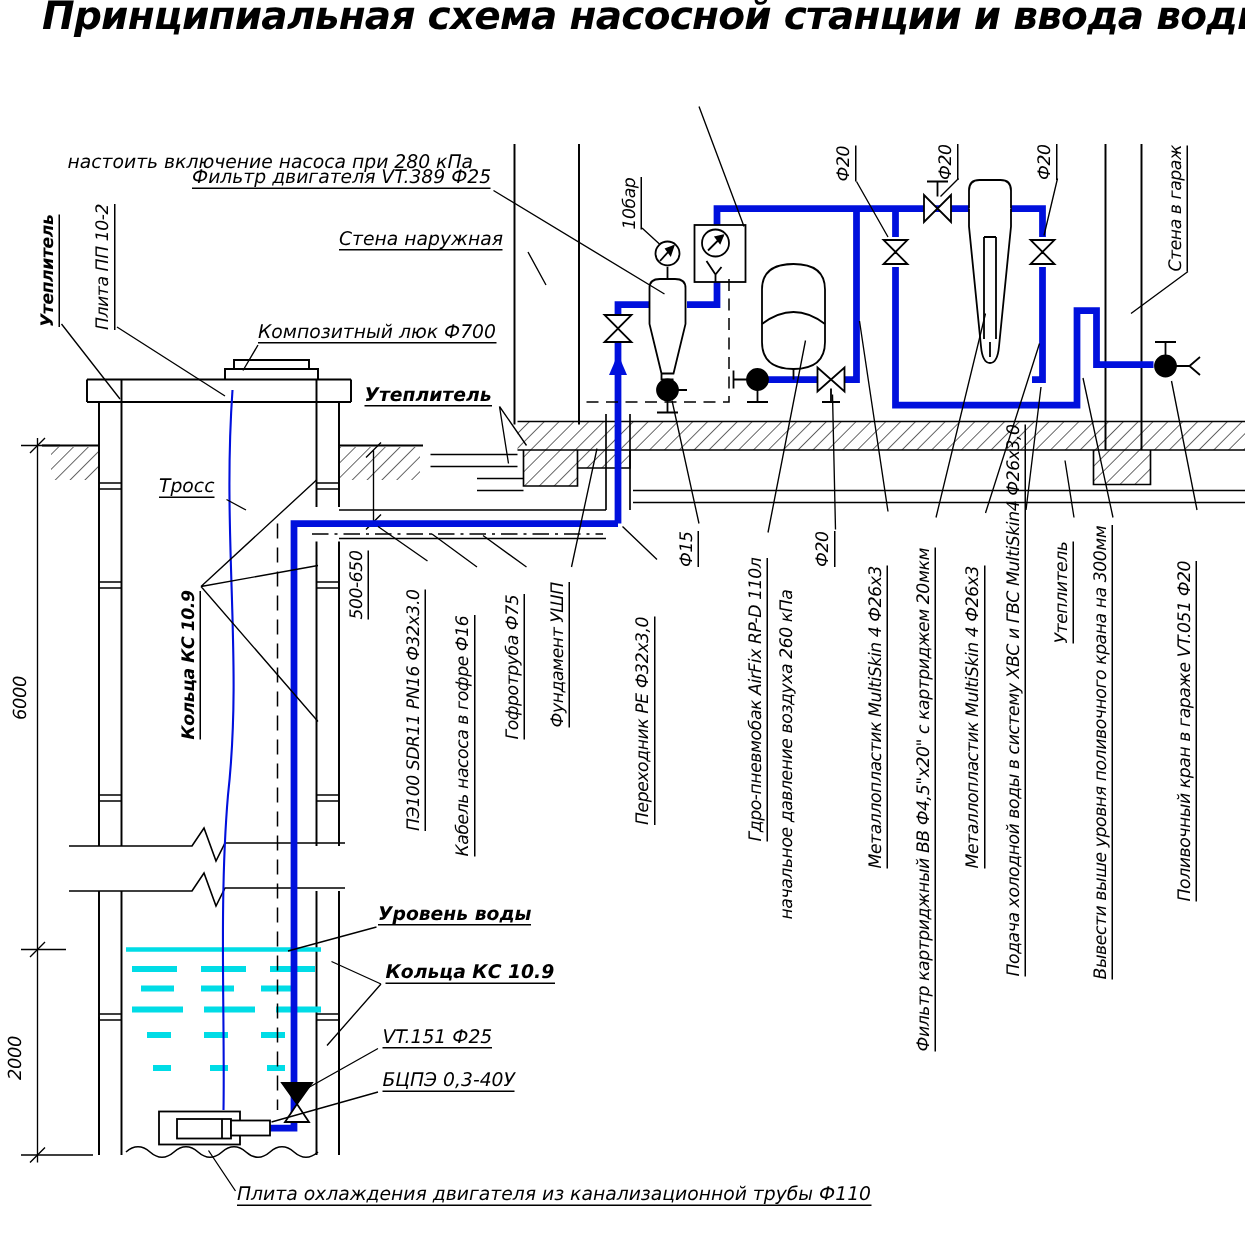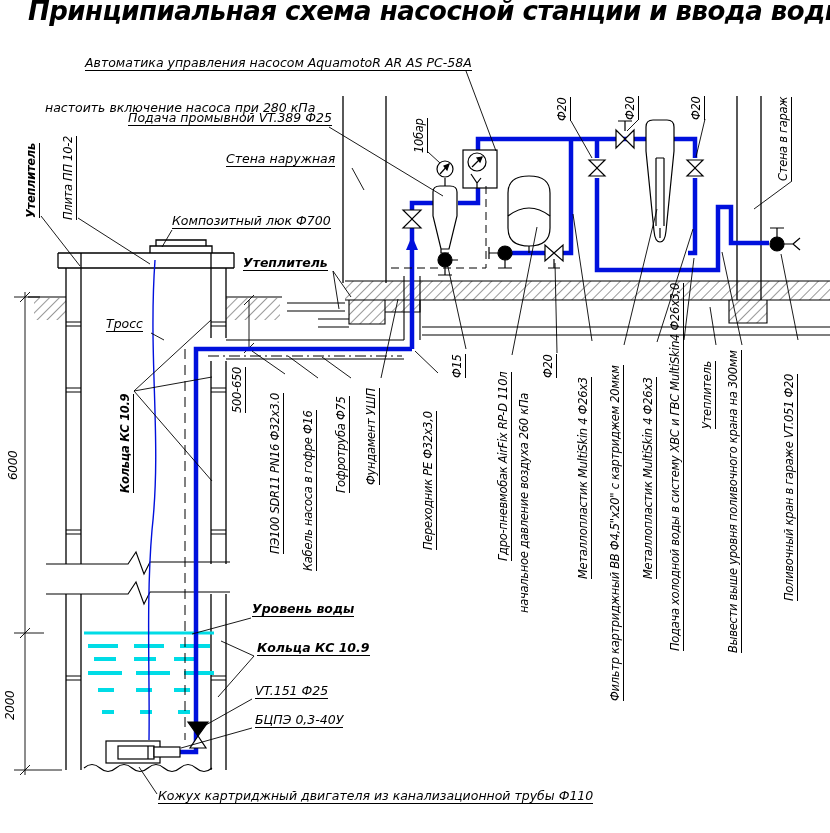--- a/index.html
+++ b/index.html
@@ -169,32 +169,31 @@
     <path d="M251,618 L192,634 M254,656 L221,641 M254,656 L218,697 M252,699 L204,726 M252,728 L181,748 M157,794 L139,767"></path>
     <path d="M428,152 L440,163 M571,121 L592,158 M639,119 L627,131 M705,119 L696,157 M792,181 L754,209"></path>
     <path d="M285,374 L252,351 M318,378 L288,356 M351,378 L322,357 M381,378 L398,299 M438,373 L415,351"></path>
     <path d="M466,349 L448,267 M512,355 L537,227 M557,353 L555,263 M592,341 L573,214 M624,345 L657,209"></path>
     <path d="M657,342 L693,229 M684,340 L694,258 M716,345 L710,307 M742,345 L722,252 M798,340 L781,254"></path>
   </g>
 </svg>
 
 <div class="lbl title" style="left:28px;top:4px;">Принципиальная схема насосной станции и ввода воды в дом</div>
 
-<div class="lbl u" style="left:85px;top:55px;">Автоматика управления насосом AquamotoR AR AS PC-58A</div>
 <div class="lbl" style="left:45px;top:78px;margin-top:22px;">настоить включение насоса при 280 кПа</div>
-<div class="lbl u" style="left:128px;top:110px;">Подача промывной VT.389 Ф25</div>
+<div class="lbl u" style="left:128px;top:110px;">Фильтр двигателя VT.389 Ф25</div>
 <div class="lbl u" style="left:226px;top:151px;">Стена наружная</div>
 <div class="lbl u" style="left:172px;top:213px;font-style:italic;">Композитный люк Ф700</div>
 <div class="lbl u b" style="left:243px;top:255px;">Утеплитель</div>
 <div class="lbl u" style="left:106px;top:316px;font-style:italic;">Тросс</div>
 <div class="lbl u" style="left:252px;top:601px;font-weight:bold;">Уровень воды</div>
 <div class="lbl u b" style="left:257px;top:640px;">Кольца КС 10.9</div>
 <div class="lbl u" style="left:255px;top:683px;">VT.151 Ф25</div>
 <div class="lbl u" style="left:255px;top:712px;">БЦПЭ 0,3-40У</div>
-<div class="lbl u" style="left:158px;top:788px;">Кожух картриджный двигателя из канализационной трубы Ф110</div>
+<div class="lbl u" style="left:158px;top:788px;">Плита охлаждения двигателя из канализационной трубы Ф110</div>
 
 <div class="lbl v u b" style="left:40px;top:202px;">Утеплитель</div>
 <div class="lbl v u" style="left:77px;top:204px;">Плита ПП 10-2</div>
 <div class="lbl v u b" style="left:134px;top:477px;">Кольца КС 10.9</div>
 <div class="lbl v dim" style="left:21px;top:465px;">6000</div>
 <div class="lbl v dim" style="left:18px;top:705px;">2000</div>
 <div class="lbl v u" style="left:246px;top:397px;">500-650</div>
 <div class="lbl v u" style="left:284px;top:538px;">ПЭ100 SDR11 PN16 Ф32x3.0</div>
 <div class="lbl v u" style="left:317px;top:555px;">Кабель насоса в гофре Ф16</div>
 <div class="lbl v u" style="left:350px;top:477px;">Гофротруба Ф75</div>

